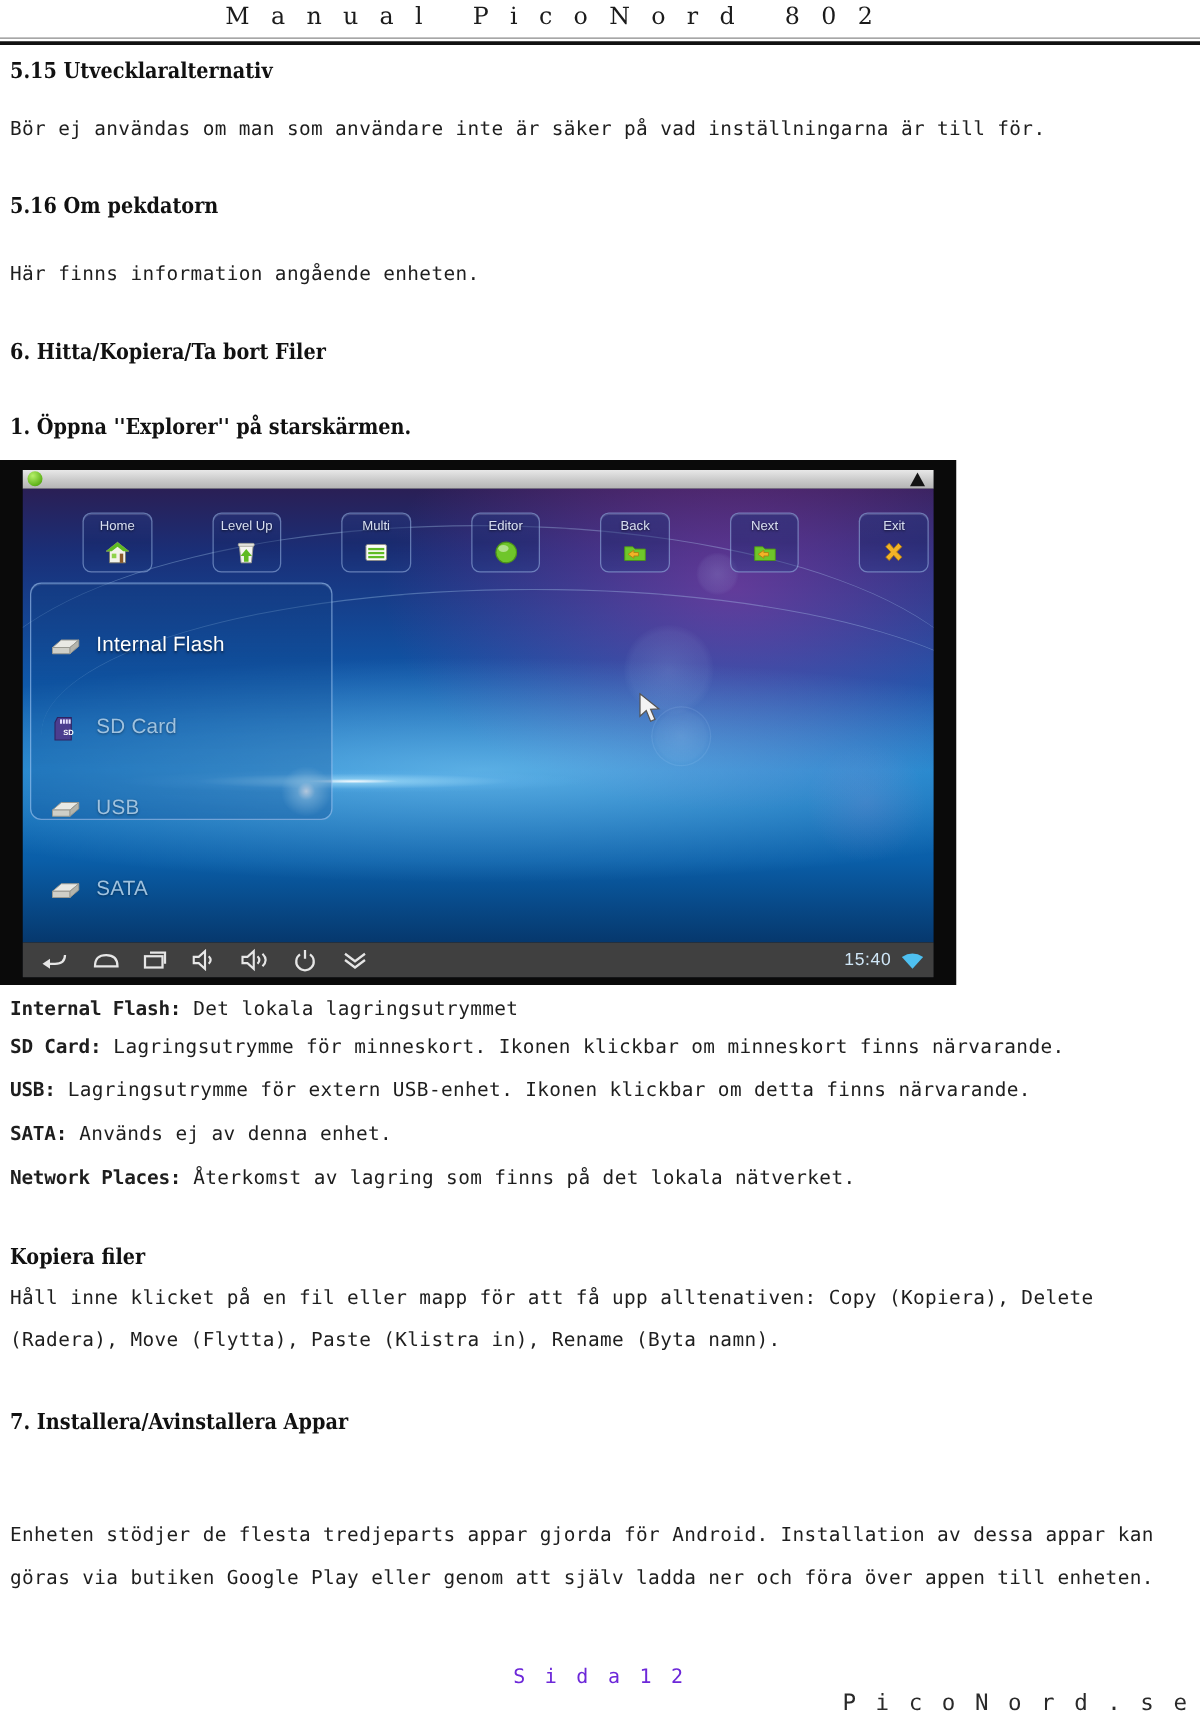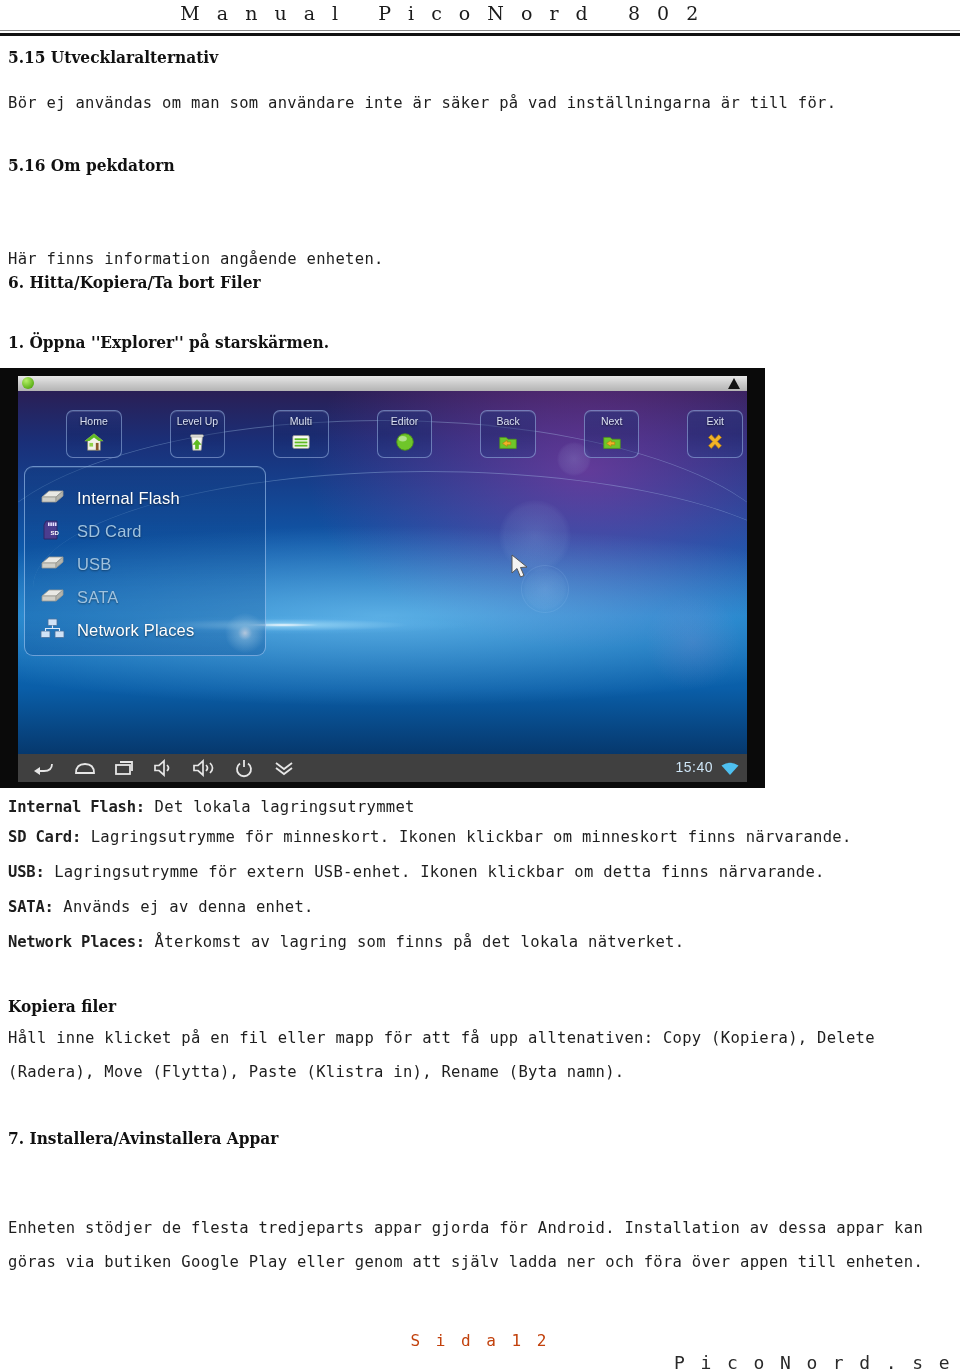--- a/index.html
+++ b/index.html
@@ -206,23 +206,24 @@
     height: 190px;
     border: 1px solid rgba(180,215,255,0.55);
     border-radius: 9px;
     background: linear-gradient(180deg, rgba(18,62,130,0.42) 0%, rgba(14,78,150,0.30) 60%, rgba(12,70,140,0.28) 100%);
     box-shadow: inset 0 1px 0 rgba(255,255,255,0.12);
     padding-top: 8px;
     box-sizing: border-box;
   }
   .file-row {
     display: flex;
-    align-items: flex-end;
+    align-items: flex-start;
     height: 33px;
     padding-left: 14px;
+    margin-top: 32px;
   }
   .file-ico {
     width: 26px;
     height: 22px;
     margin-right: 12px;
     flex: 0 0 26px;
     position: relative;
   }
   .file-label {
     font-family: "Liberation Sans", sans-serif;
@@ -275,21 +276,21 @@
   
   .footer-page {
     position: absolute;
     left: 0;
     width: 960px;
     top: 1331px;
     text-align: center;
     font-family: "DejaVu Sans Mono", monospace;
     font-size: 16px;
     letter-spacing: 3px;
-    color: #c2410c;
+    color: #6d28d9;
   }
   .footer-site {
     position: absolute;
     right: 8px;
     top: 1352px;
     font-family: "DejaVu Sans Mono", monospace;
     font-size: 18px;
     letter-spacing: 2.4px;
     color: #2a2a2a;
   }
@@ -300,21 +301,21 @@
 <div class="page">
 
   <div class="header-title">M a n u a l   P i c o N o r d   8 0 2</div>
   <div class="header-rule-thin"></div>
   <div class="header-rule-thick"></div>
 
   <div class="heading" style="left:8px; top:47px;">5.15 Utvecklaralternativ</div>
   <div class="body-line" style="left:8px; top:94px;">Bör ej användas om man som användare inte är säker på vad inställningarna är till för.</div>
 
   <div class="heading" style="left:8px; top:155px;">5.16 Om pekdatorn</div>
-  <div class="body-line" style="left:8px; top:210px;margin-top:40px;">Här finns information angående enheten.</div>
+  <div class="body-line" style="left:8px; top:210px;">Här finns information angående enheten.</div>
 
   <div class="heading" style="left:8px; top:272px;">6. Hitta/Kopiera/Ta bort Filer</div>
   <div class="heading" style="left:8px; top:332px;">1. Öppna ''Explorer'' på starskärmen.</div>
 
   <div class="shot">
     <div class="shot-bezel">
 
       <div class="statusbar">
         <div class="statusbar-dot"></div>
         <div class="statusbar-tri"></div>

